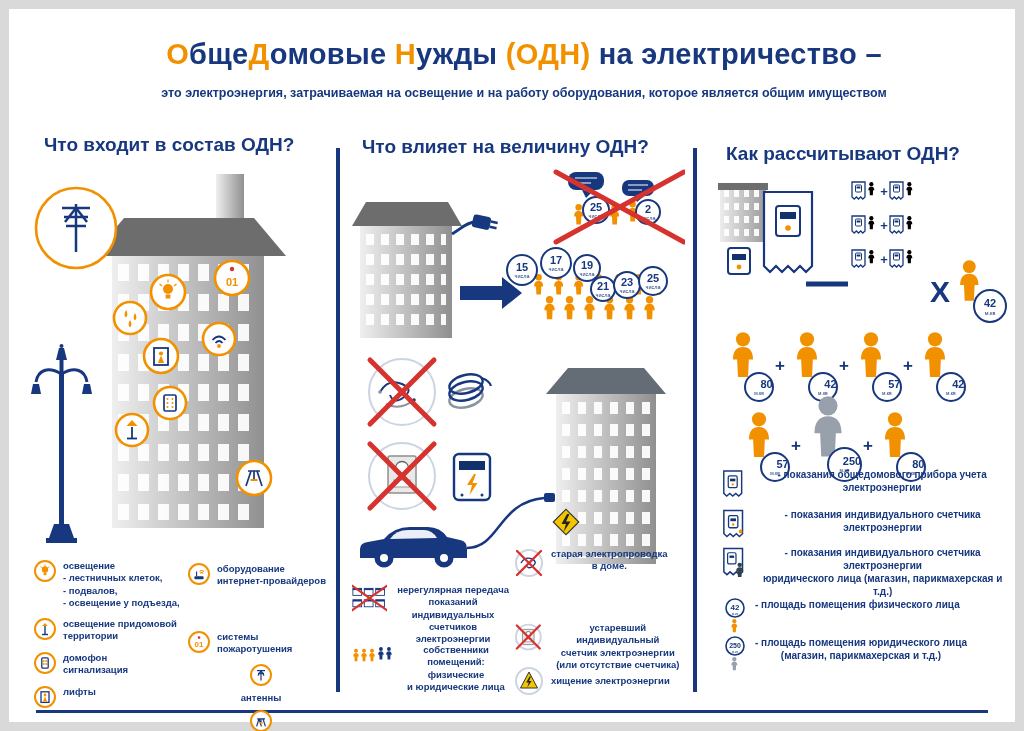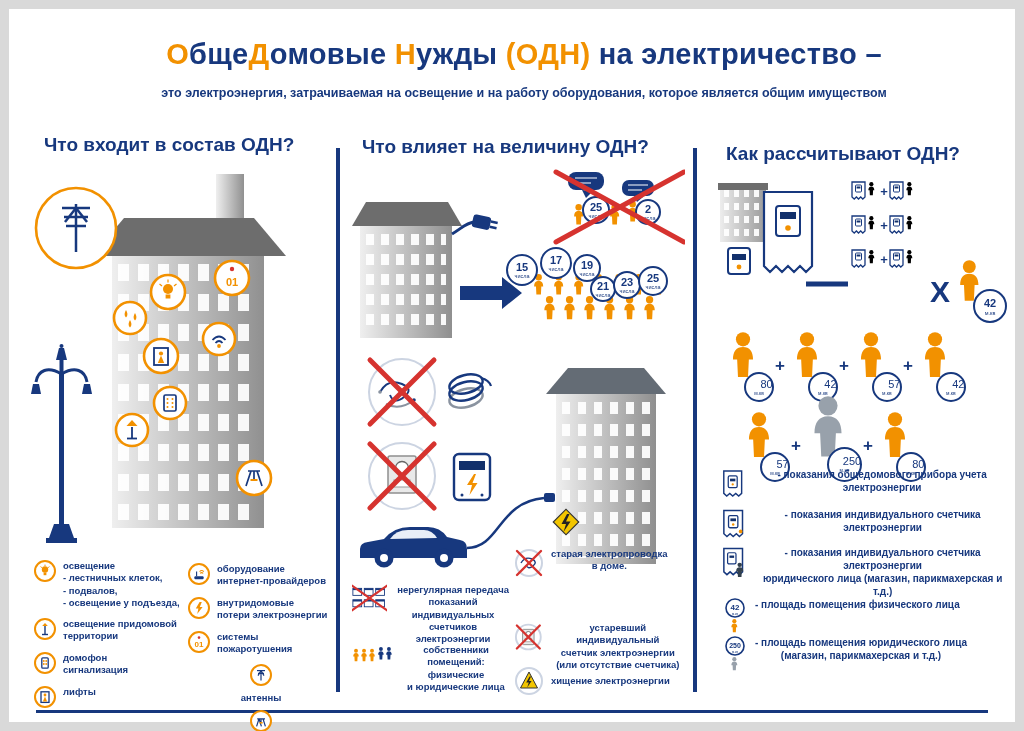--- a/index.html
+++ b/index.html
@@ -42,21 +42,21 @@
 
   
   .calc-row { position:absolute; display:flex; align-items:flex-end; gap:5px; }
   .unit { position:relative; width:44px; height:70px; flex:none; }
   .unit.big { width:52px; height:86px; }
   .unit svg { position:absolute; left:2px; top:0; }
   .area-badge { position:absolute; right:-4px; bottom:0; width:30px; height:30px; border:2px solid #17387e;
                 border-radius:50%; background:#fff; display:flex; flex-direction:column;
                 align-items:center; justify-content:center; }
   .unit.big .area-badge { width:35px; height:35px; }
-  .area-num { font-size:11px; font-weight:normal; color:#17387e; line-height:1;margin-left:15px; }
+  .area-num { font-size:11px; font-weight:bold; color:#17387e; line-height:1;margin-left:15px; }
   .area-unit { font-size:5px; color:#17387e; line-height:1.2; }
   .plus { color:#17387e; font-weight:bold; font-size:17px; margin-bottom:26px; }
 </style>
 </head>
 <body>
 
 <div class="page">
 
   <div class="hdr">
     <div class="title">
@@ -228,29 +228,20 @@
     <span class="oc22">
       <svg width="14" height="14" viewBox="0 0 14 14">
           <rect x="2.4" y="9.2" width="9.2" height="3" rx="1" fill="#17387e"></rect>
           <line x1="4.6" y1="9.2" x2="4.6" y2="4.4" stroke="#17387e" stroke-width="1.1"></line>
           <path d="M7.6,4.6 q2,-2.2 4.2,0" stroke="#f29100" fill="none" stroke-width="1.1"></path>
           <path d="M8.2,6.4 q1.4,-1.5 3,0" stroke="#f29100" fill="none" stroke-width="1.1"></path>
         </svg>
     </span>
     <span class="legend-text">оборудование
 интернет-провайдеров</span>
-  </div>
-  <div class="litem" style="left:188px; top:597px; width:146px;">
-    <span class="oc22">
-      <svg width="14" height="14" viewBox="0 0 14 14">
-          <polygon points="7.6,1 3.8,7.4 6.4,7.4 5.2,13 10.6,6 7.8,6 9.8,1" fill="#f29100"></polygon>
-        </svg>
-    </span>
-    <span class="legend-text">внутридомовые
-потери электроэнергии</span>
   </div>
   <div class="litem" style="left:188px; top:631px; width:146px;">
     <span class="oc22">
       <svg width="14" height="14" viewBox="0 0 14 14">
           <circle cx="7" cy="2.6" r="1.3" fill="#d6332f"></circle>
           <text x="7" y="12" class="fire-s">01</text>
         </svg>
     </span>
     <span class="legend-text">системы пожаротушения</span>
   </div>

